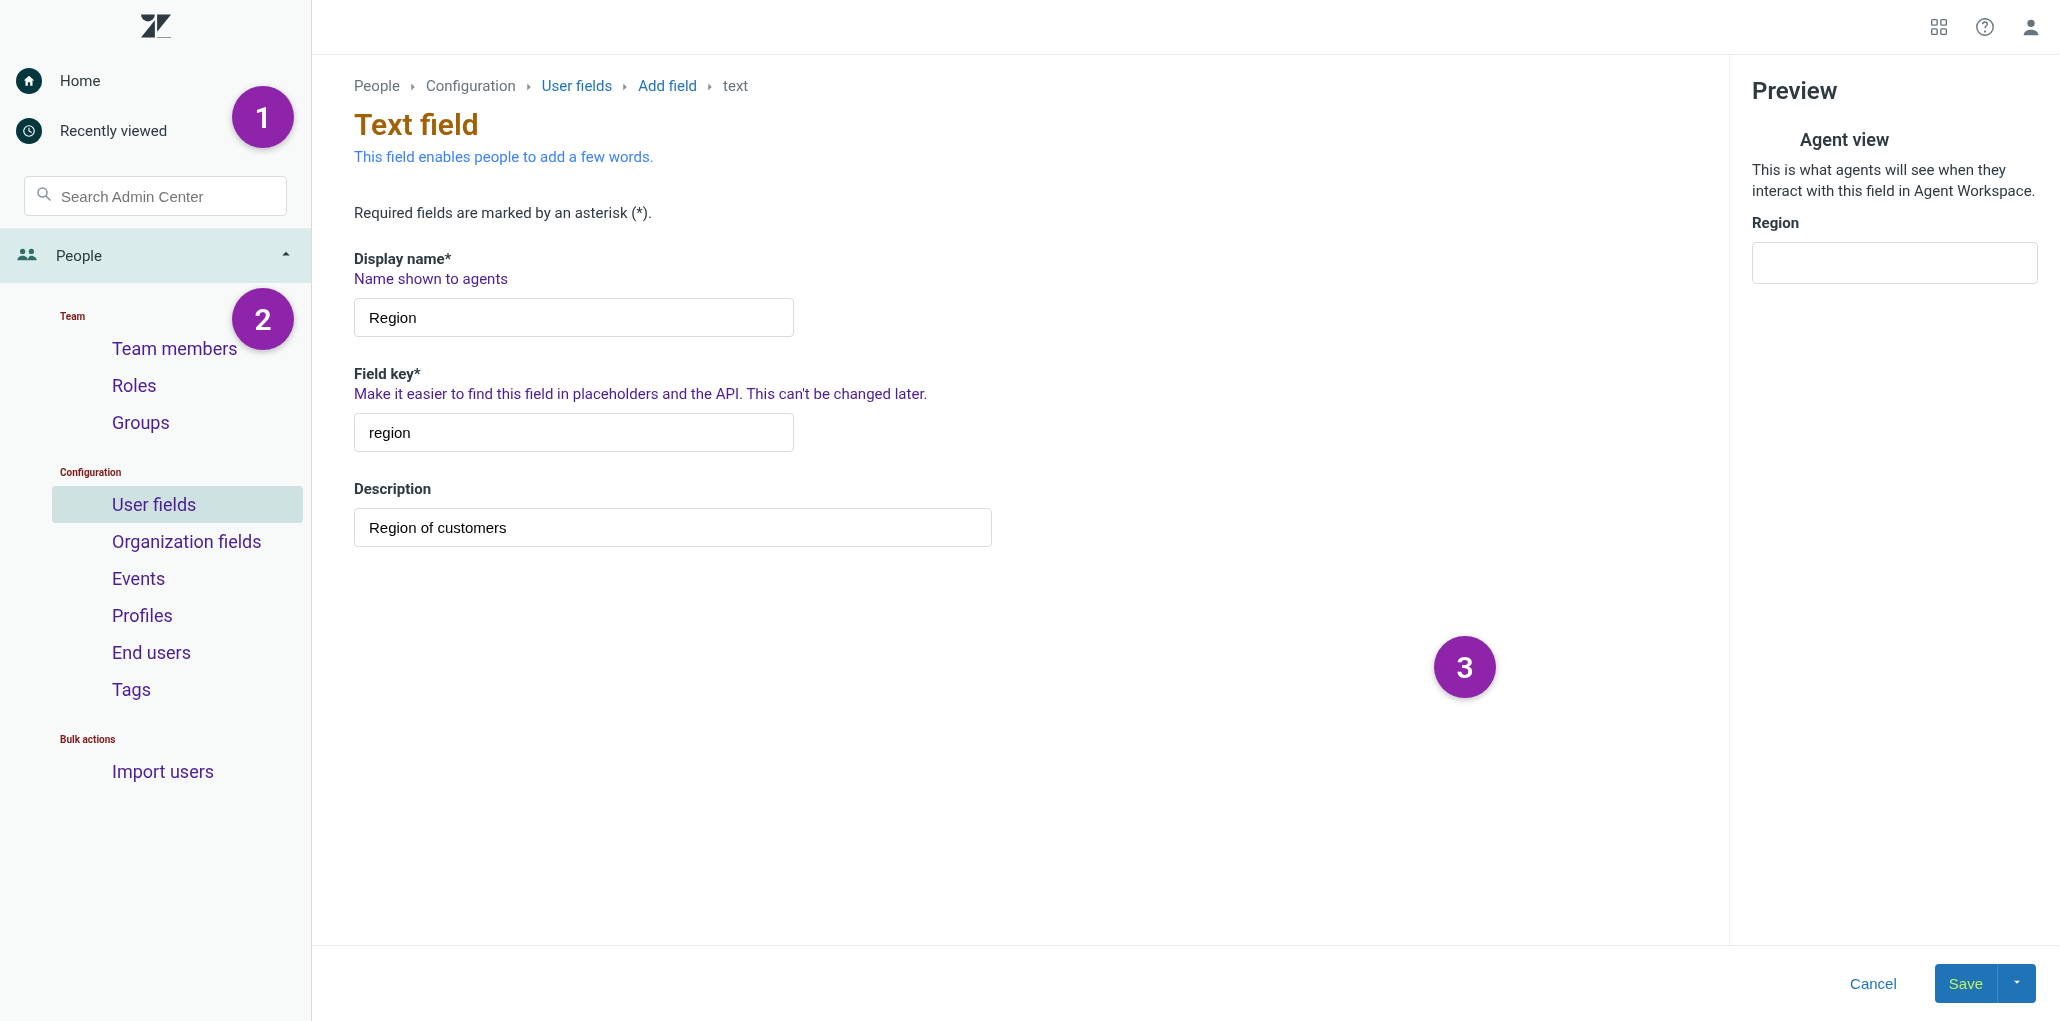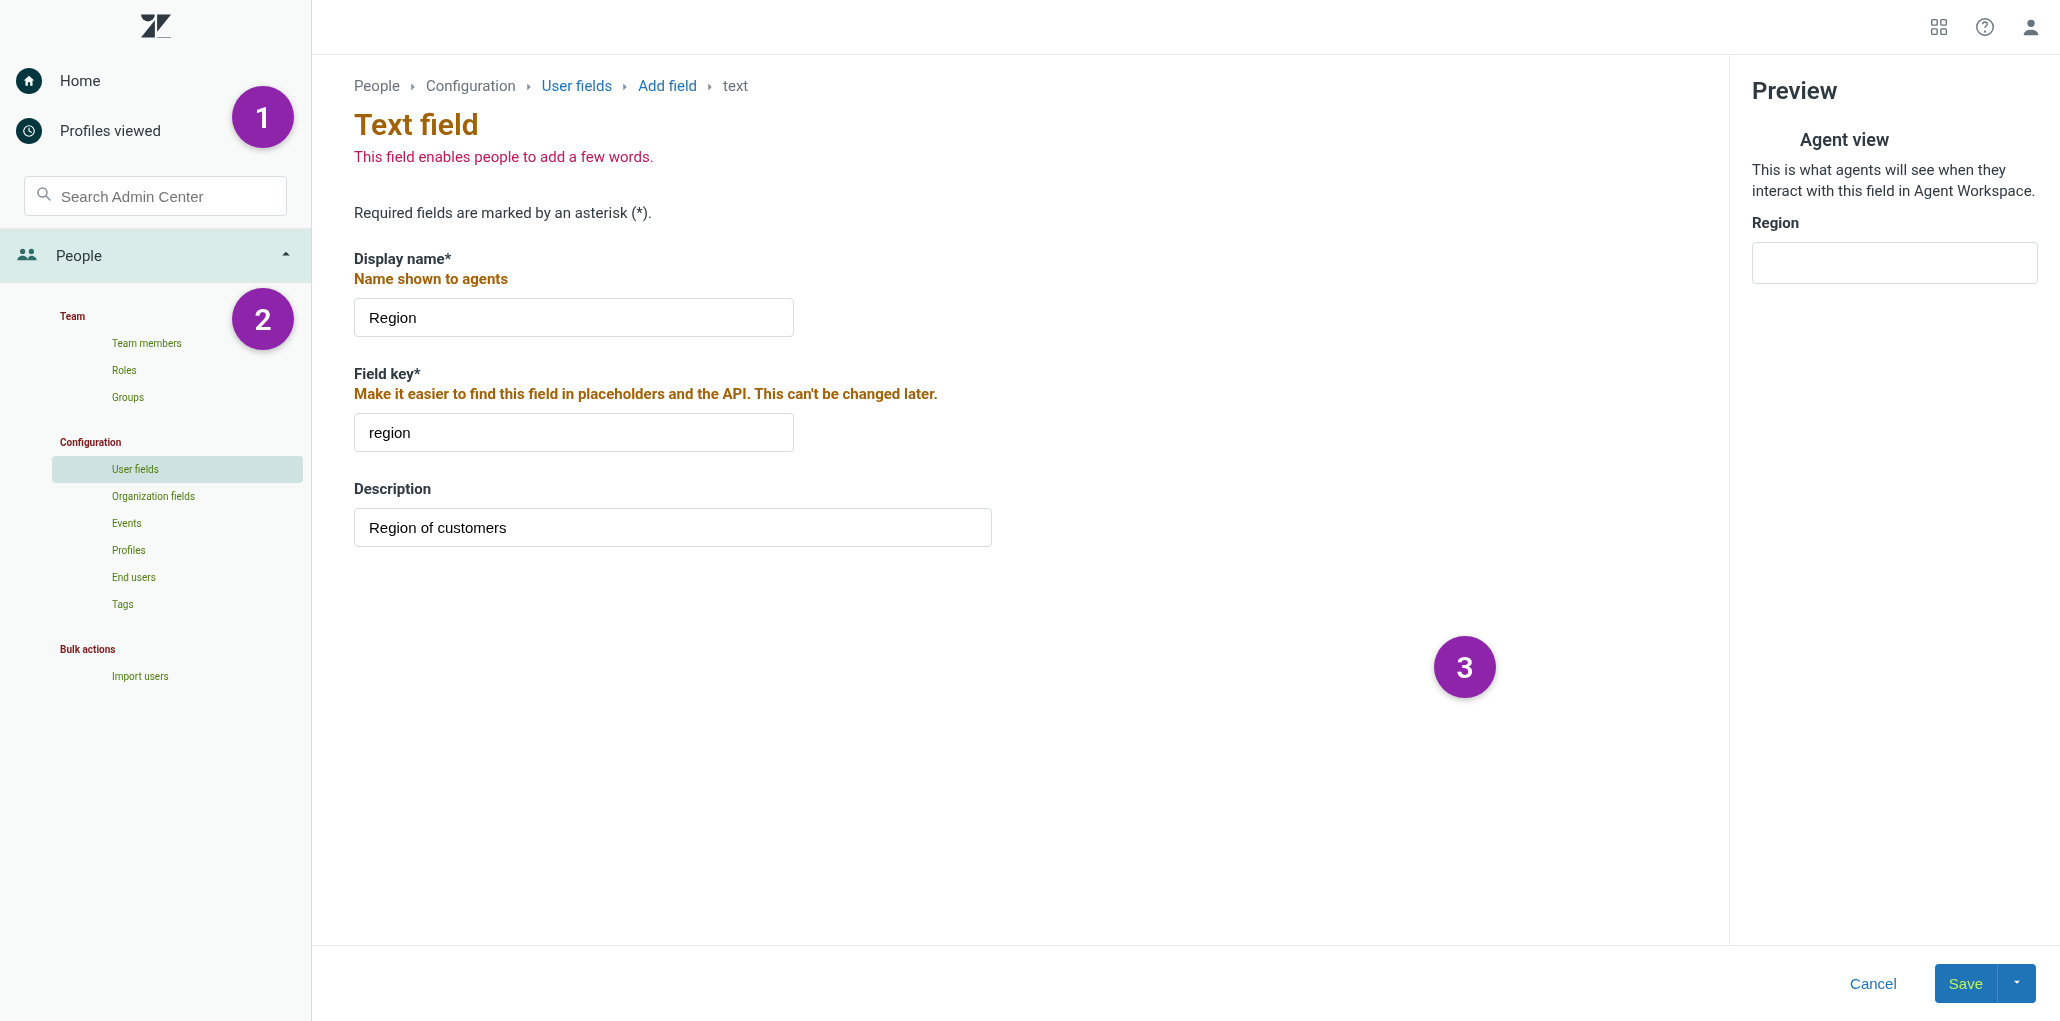--- a/index.html
+++ b/index.html
@@ -61,22 +61,22 @@
   .section-header .icon-slot svg { width:22px; height:14px; fill:#2f6d68; }
   .section-header .chevron { margin-left:auto; }
   .section-header .chevron svg { width:18px; height:18px; fill:#2f3941; }
 
   .subnav { padding: 12px 0 20px 0; }
   .subnav-group { padding: 6px 0 10px; }
   .subnav-group-title {
     font-weight:700; font-size:10px; padding: 10px 16px 8px 60px; color:#7f1d1d;
   }
   .subnav-link {
-    display:block; font-size:10px; padding: 8px 16px 8px 60px;
-    color:#4d7c0f; cursor:pointer; border-radius:4px; margin: 0 8px 0 52px;
+    display:block; font-size:18px; padding: 8px 16px 8px 60px;
+    color:#4c1d95; cursor:pointer; border-radius:4px; margin: 0 8px 0 52px;
   }
   .subnav-link.active { background:#cee2e2; }
 
   
   .main { flex:1; display:flex; flex-direction:column; min-width:0; }
   .topbar {
     height:55px; border-bottom:1px solid #e9ebed;
     display:flex; align-items:center; justify-content:flex-end; padding:0 18px;
     gap:24px;
   }
@@ -89,26 +89,26 @@
     flex:1; min-width:0; padding: 22px 40px 0 42px;
     border-right:1px solid #e9ebed; overflow:auto;
     position:relative;
   }
   .breadcrumb { font-size:15px; color:#68737d; display:flex; flex-wrap:wrap; gap:6px; align-items:center; }
   .breadcrumb .crumb { color:#68737d; }
   .breadcrumb .crumb.link { color:#1f73b7; cursor:pointer; }
   .breadcrumb .sep svg { width:14px; height:14px; fill:#87929d; vertical-align:middle; }
 
   h1.page-title { font-size:30px; font-weight:600; margin:12px 0 6px; color:#a16207; }
-  .page-sub { font-size:15px; color:#be185d; margin-bottom:38px; }
+  .page-sub { font-size:15px; color:#3b82f6; margin-bottom:38px; }
   .req-note { font-size:15px; color:#2f3941; margin-bottom:28px; }
 
   .field-block { margin-bottom:28px; }
   .field-label { font-weight:700; font-size:15px; margin-bottom:2px; }
-  .field-hint { font-size:15px; color:#a16207; margin-bottom:10px;font-weight:bold; }
+  .field-hint { font-size:15px; color:#4c1d95; margin-bottom:10px; }
   .text-input {
     width:440px; max-width:100%;
     border:1px solid #d8dcde; border-radius:4px;
     padding:10px 14px; font-size:15px; outline:none; background:#fff;
   }
   .text-input.wide { width:638px; }
 
   .preview {
     width:330px; padding:22px 22px 0 22px;
   }
@@ -173,21 +173,21 @@
       </span>
       <span>Home</span>
     </div>
     <div class="nav-item">
       <span class="icon-wrap">
         <svg viewBox="0 0 24 24">
             <circle cx="12" cy="12" r="9" fill="none" stroke="#fff" stroke-width="2"></circle>
             <path d="M12 7v5l4 2" stroke="#fff" stroke-width="2" fill="none" stroke-linecap="round"></path>
           </svg>
       </span>
-      <span>Profiles viewed</span>
+      <span>Recently viewed</span>
       <span class="chevron">
         <svg viewBox="0 0 24 24">
             <path d="M7 10l5 5 5-5z"></path>
           </svg>
       </span>
     </div>
   </nav>
 
   <div class="search-wrap">
     <div class="search-box">

